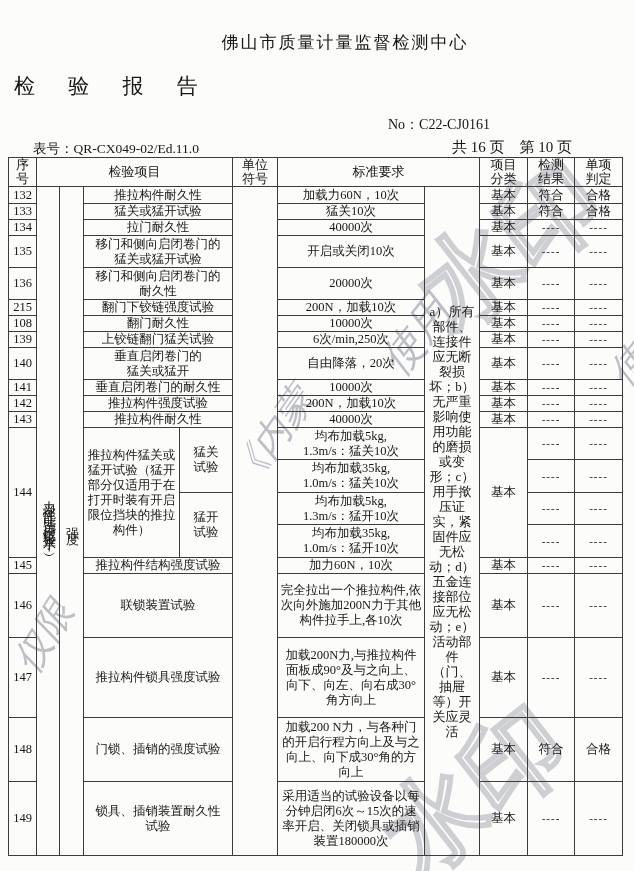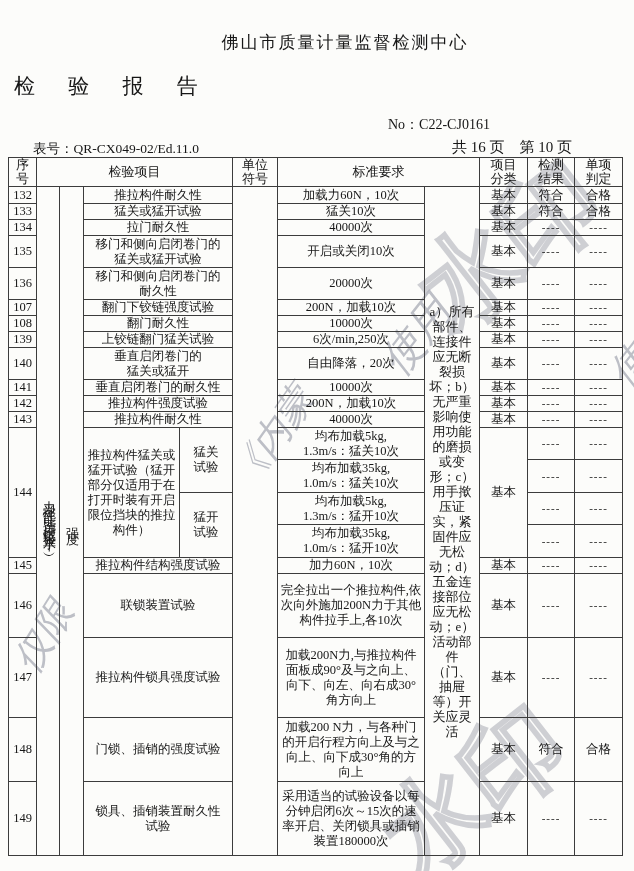--- a/index.html
+++ b/index.html
@@ -128,21 +128,21 @@
       <tr class="h32">
         <td class="c-no">136</td>
         <td colspan="2" class="c-item">移门和侧向启闭卷门的
 耐久性</td>
         <td class="c-std">20000次</td>
         <td>基本</td>
         <td class="dash">----</td>
         <td class="dash">----</td>
       </tr>
       <tr class="h16">
-        <td class="c-no">107</td>
+        <td class="c-no">215</td>
         <td colspan="2" class="c-item">翻门下铰链强度试验</td>
         <td class="c-std">200N，加载10次</td>
         <td>基本</td>
         <td class="dash">----</td>
         <td class="dash">----</td>
       </tr>
       <tr class="h16">
         <td class="c-no">108</td>
         <td colspan="2" class="c-item">翻门耐久性</td>
         <td class="c-std">10000次</td>

